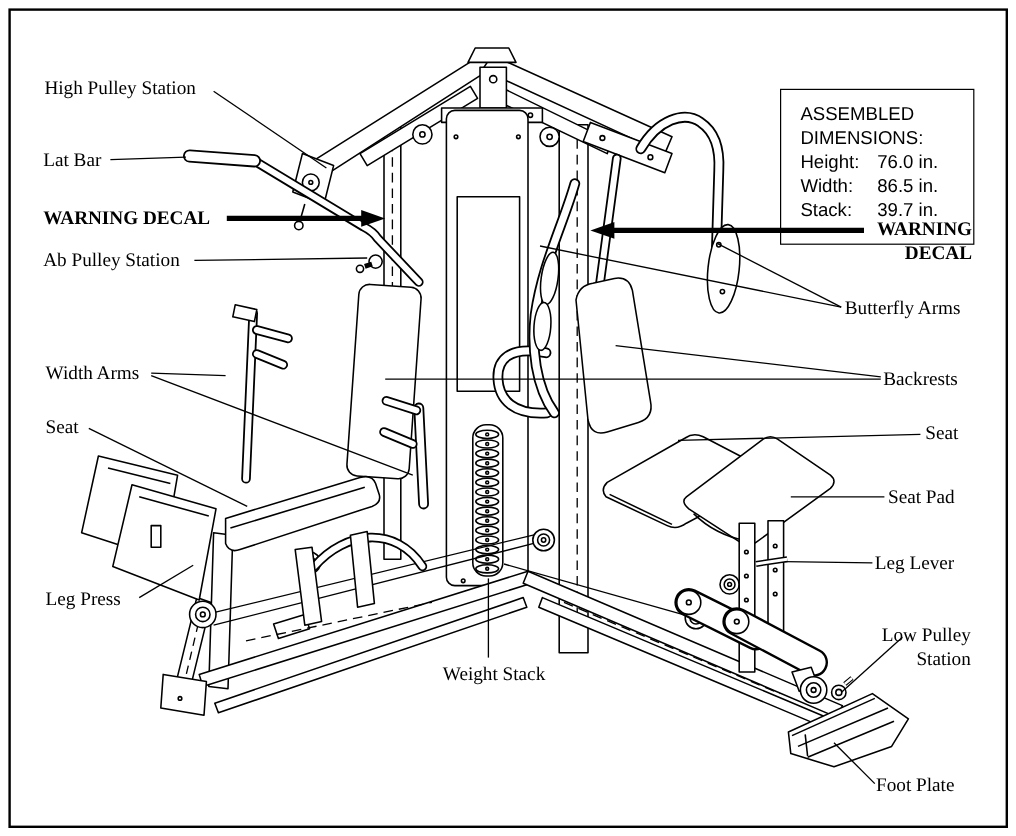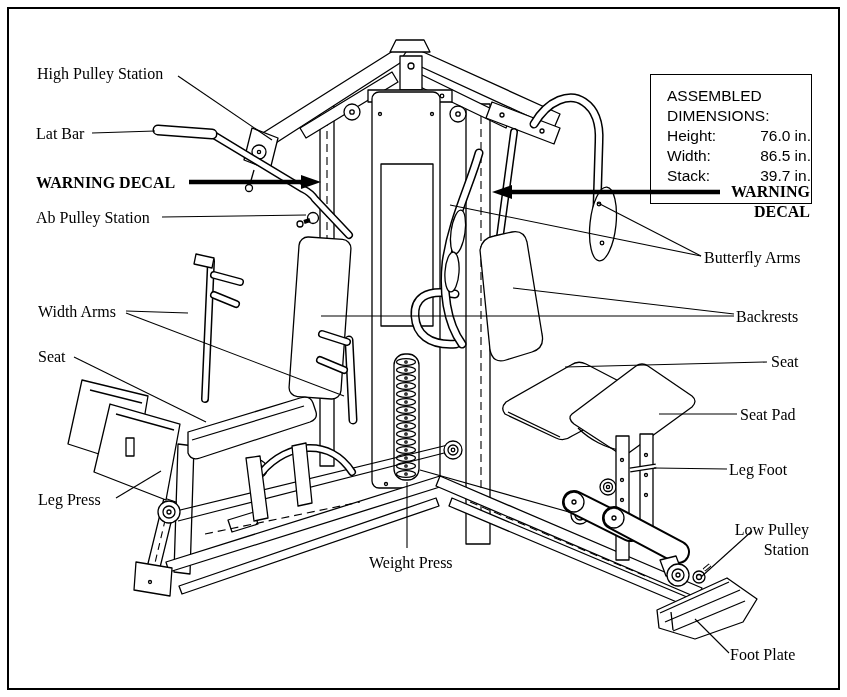--- a/index.html
+++ b/index.html
@@ -3,21 +3,21 @@
 <meta charset="utf-8">
 <style>
   html,body{margin:0;padding:0;background:#fff;}
   .page{position:relative;width:847px;height:697px;background:#fff;font-family:"Liberation Sans",sans-serif;overflow:hidden;}
   .frame-border{position:absolute;left:7px;top:7px;right:7px;bottom:7px;border:2.5px solid #000;pointer-events:none;}
   svg.art{position:absolute;left:0;top:0;}
   .lbl{position:absolute;font-size:16px;color:#000;white-space:nowrap;line-height:19px;font-family:Liberation Serif, serif;}
   .lbl.b{font-weight:bold;}
   .lbl.wrapR{white-space:normal;text-align:right;line-height:20px;}
   .dims{position:absolute;left:650px;top:33px;width:162px;height:130px;border:1.7px solid #000;box-sizing:border-box;padding:11px 0 0 16px;font-size:15.5px;line-height:20px;color:#000;margin-top:41px;}
-  .dims .row{display:flex;justify-content:space-between;}
+  .dims .row{display:flex;}
   .dims .row .k{width:64px;}
 </style>
 </head>
 <body>
 
 <div class="page">
   <div class="frame-border"></div>
 
   <svg class="art" width="847" height="697" viewBox="0 0 847 697">
     <defs></defs>
@@ -270,27 +270,27 @@
     </g>
   </svg>
 
   <div class="lbl" style="left:37px;top:64px">High Pulley Station</div>
   <div class="lbl" style="left:36px;top:124px">Lat Bar</div>
   <div class="lbl b" style="left:36px;top:173px">WARNING DECAL</div>
   <div class="lbl" style="left:36px;top:208px">Ab Pulley Station</div>
   <div class="lbl" style="left:38px;top:302px">Width Arms</div>
   <div class="lbl" style="left:38px;top:347px">Seat</div>
   <div class="lbl" style="left:38px;top:490px">Leg Press</div>
-  <div class="lbl" style="left:369px;top:553px">Weight Press</div>
+  <div class="lbl" style="left:369px;top:553px">Weight Stack</div>
   <div class="lbl b wrapR" style="left:718px;top:182px;width:92px">WARNING DECAL</div>
   <div class="lbl" style="left:704px;top:248px">Butterfly Arms</div>
   <div class="lbl" style="left:736px;top:307px">Backrests</div>
   <div class="lbl" style="left:771px;top:352px">Seat</div>
   <div class="lbl" style="left:740px;top:405px">Seat Pad</div>
-  <div class="lbl" style="left:729px;top:460px">Leg Foot</div>
+  <div class="lbl" style="left:729px;top:460px">Leg Lever</div>
   <div class="lbl wrapR" style="left:722px;top:520px;width:87px">Low Pulley Station</div>
   <div class="lbl" style="left:730px;top:645px">Foot Plate</div>
 
   <div class="dims">
     <div>ASSEMBLED</div>
     <div>DIMENSIONS:</div>
     <div class="row">
       <span class="k">Height:</span>
       <span class="v">76.0 in.</span>
     </div>

